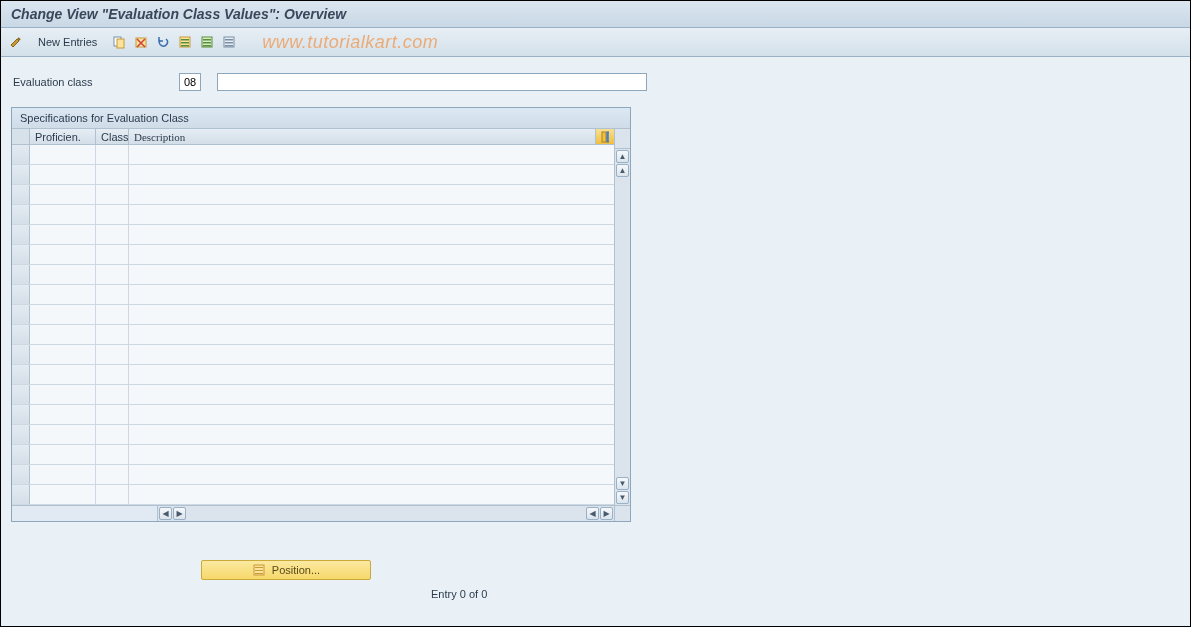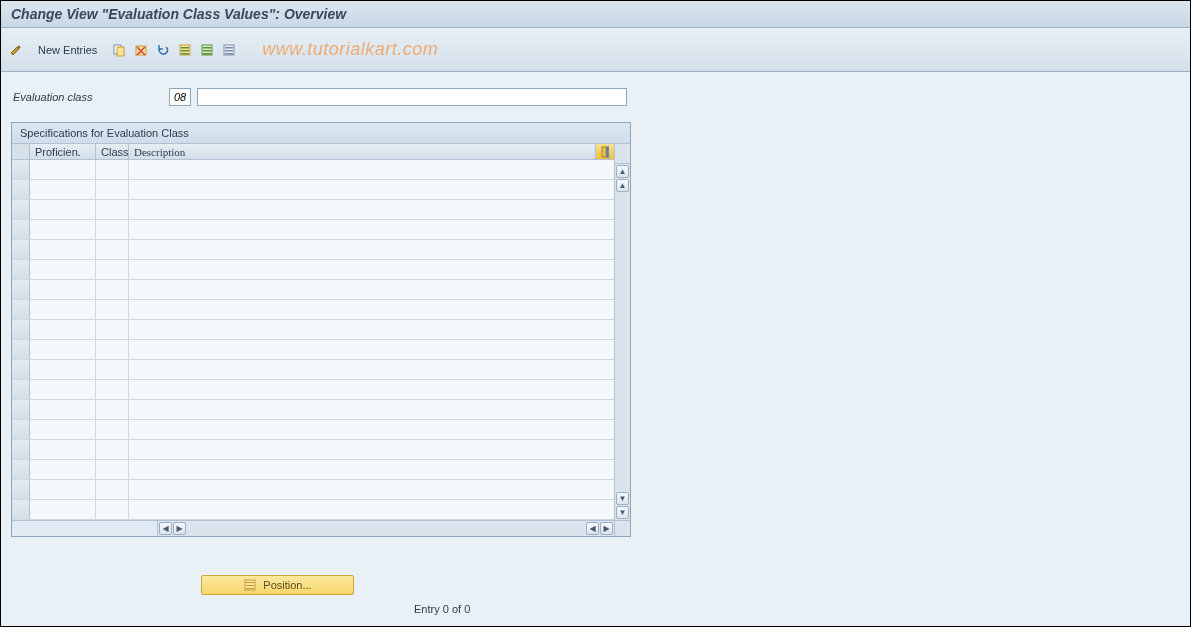--- a/index.html
+++ b/index.html
@@ -23,21 +23,21 @@
   }
   .page-title {
     font-weight: bold;
     font-style: italic;
     font-size: 14px;
     color: #39475a;
   }
   .toolbar-band {
     background: linear-gradient(#e8eff5, #d3e0ea);
     border-bottom: 1px solid #9ab0c5;
-    height: 44px;
+    height: 29px;
     display: flex;
     align-items: center;
     padding: 0 6px;
     gap: 4px;
   }
   .tbtn {
     width: 18px; height: 18px;
     display: flex; align-items: center; justify-content: center;
     border: 1px solid transparent;
     border-radius: 2px;
@@ -63,23 +63,22 @@
   }
   .content-area {
     background: #e9f0f6;
     height: calc(627px - 27px - 29px - 2px);
     padding: 10px;
     position: relative;
   }
   .field-row {
     display: flex;
     align-items: center;
-    gap: 6px;
+    gap: 16px;
     margin: 6px 0 16px 2px;
-    font-style: italic;
   }
   .field-label { width: 150px; color:#2b3b4d; }
   .field-value-box {
     border: 1px solid #8ea7bd;
     background: #fff;
     padding: 2px 4px;
     width: 22px;
     height: 18px;
     display:flex;align-items:center;
     font-size:11px;
@@ -187,21 +186,21 @@
     gap: 60px;
     margin-top: 18px;
     margin-left: 190px;
   }
   .position-btn{
     display:flex;align-items:center;gap:6px;
     background: linear-gradient(#fbe9a0,#f6d86a);
     border:1px solid #c9a93a;
     border-radius:2px;
     height:20px;
-    width:153px;
+    width:170px;
     justify-content:center;
     cursor:pointer;
     color:#5a4a1a;
     font-size:11px;
   }
   .position-btn .picon{
     width:14px;height:14px;display:flex;align-items:center;justify-content:center;
   }
   .entry-text{color:#2b3b4d;margin-top:48px;}
 </style>

